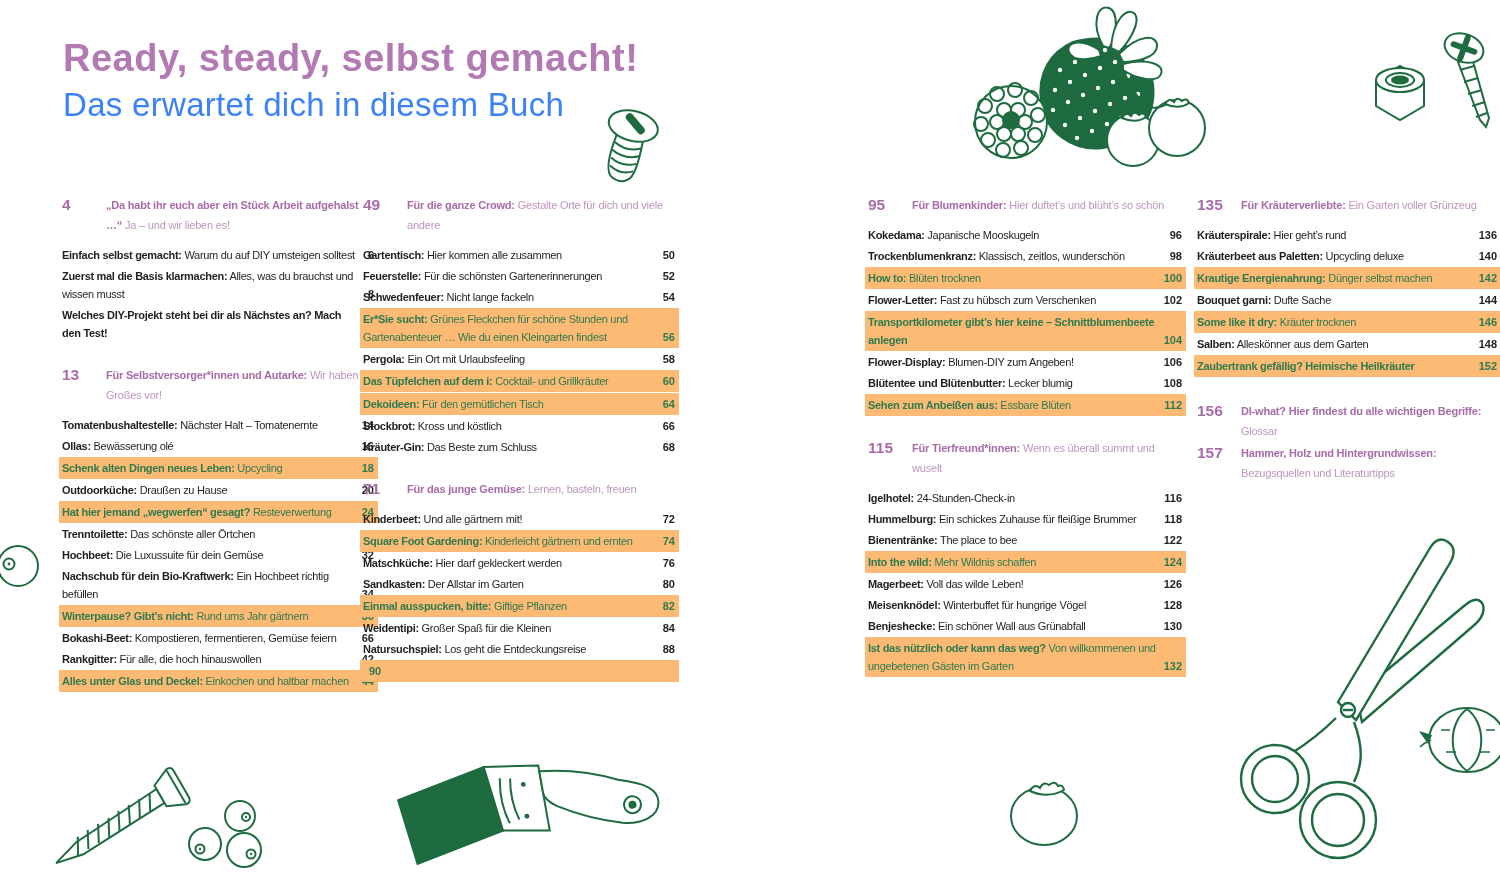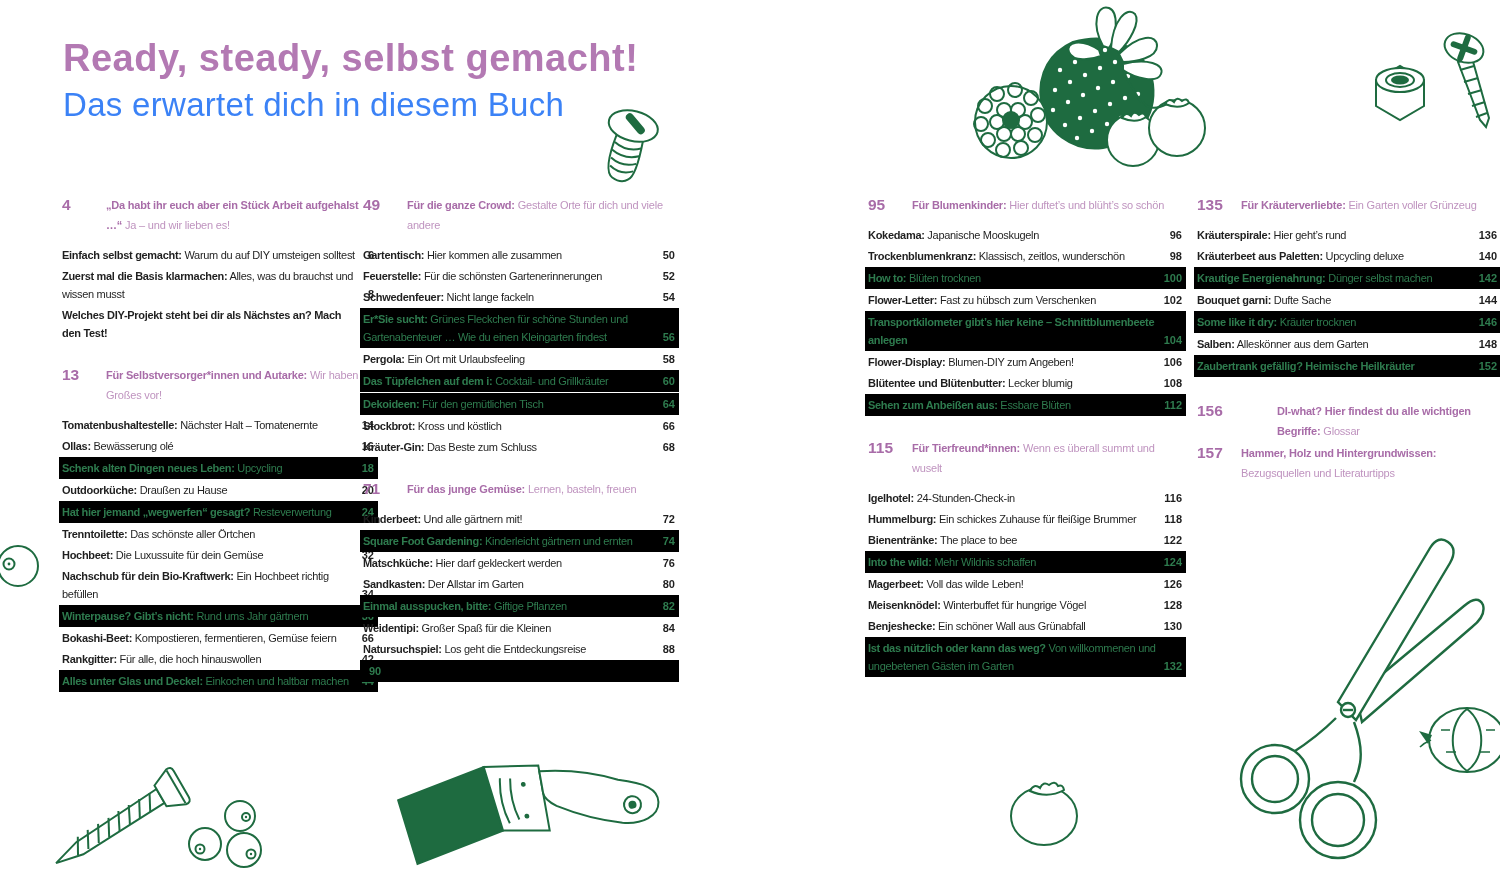--- a/index.html
+++ b/index.html
@@ -13,31 +13,31 @@
   .hdr h2{margin:6px 0 0 0;font-size:33px;line-height:38px;font-weight:normal;color:#3b82f6;letter-spacing:.3px;}
   
   .column{position:absolute;top:195px;}
   #col-1{left:62px;width:312px;}
   #col-2{left:363px;width:312px;}
   #col-3{left:868px;width:314px;}
   #col-4{left:1197px;width:300px;}
   .section.gap{margin-top:22px;}
   .sec-head{display:flex;margin-bottom:10px;}
   .sec-head.end{margin-bottom:2px;}
-  .sec-head.end.first{margin-top:24px;gap:36px;}
+  .sec-head.end.first{margin-top:24px;}
   .sec-num{width:44px;flex-shrink:0;font-size:15.5px;font-weight:bold;color:#a86ca8;line-height:20px;}
   .sec-title{flex:1;margin:0;font-size:11px;line-height:20px;font-weight:bold;color:#a86ca8;letter-spacing:-.2px;}
   .sec-title .sub{font-weight:normal;color:#bf93bf;}
   
   .entry{display:flex;font-size:11px;line-height:18px;letter-spacing:-.3px;
          padding:1px 0;margin-bottom:1px;color:#1f1f1f;}
   .entry .txt{flex:1;}
   .entry .lead{font-weight:bold;}
   .entry .pg{margin-left:6px;align-self:flex-end;font-weight:bold;letter-spacing:0;}
-  .entry.hl{background:#000000;color:#2e7b4e;padding:2px 4px 2px 3px;margin-left:-3px;margin-right:-4px;}
+  .entry.hl{background:#fdba74;color:#2e7b4e;padding:2px 4px 2px 3px;margin-left:-3px;margin-right:-4px;}
   
   .ill{position:absolute;color:#1e6b40;}
   .ill svg{display:block;width:100%;height:100%;}
   .ill path,.ill ellipse,.ill circle,.ill polygon,.ill rect,.ill line{vector-effect:non-scaling-stroke;}
 </style>
 </head>
 <body>
 
 <div class="spread">
 

